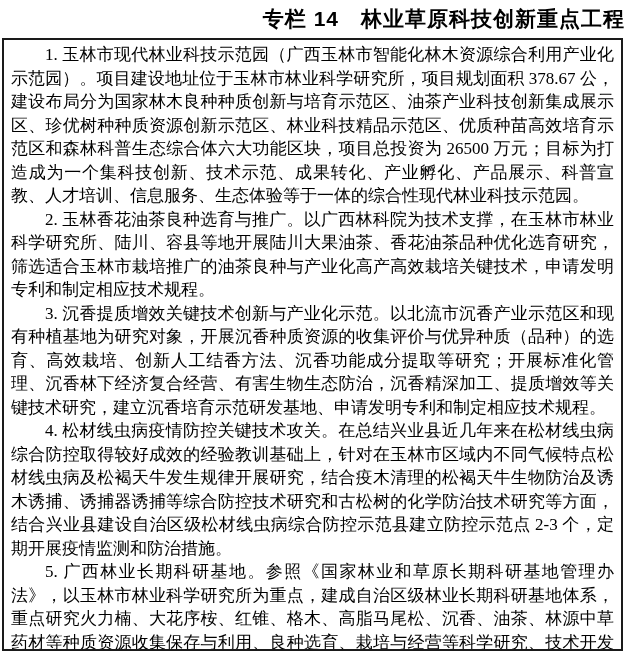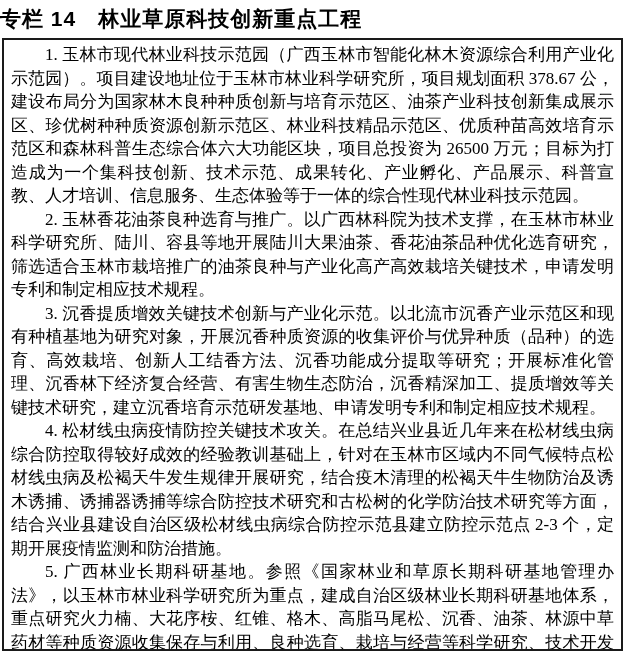--- a/index.html
+++ b/index.html
@@ -13,21 +13,21 @@
   .page {
     width: 625px;
     height: 656px;
     box-sizing: border-box;
     background: #ffffff;
     color: #000000;
   }
   .panel-title {
     margin: 0;
     padding-top: 5px;
-    text-align: left;
+    text-align: right;
     font-family: "Liberation Sans", "DejaVu Sans", sans-serif;
     font-weight: 700;
     font-size: 21px;
     line-height: 28px;
     color: #000000;
     letter-spacing: 1px;
     white-space: pre;
   }
   .content-box {
     box-sizing: border-box;

